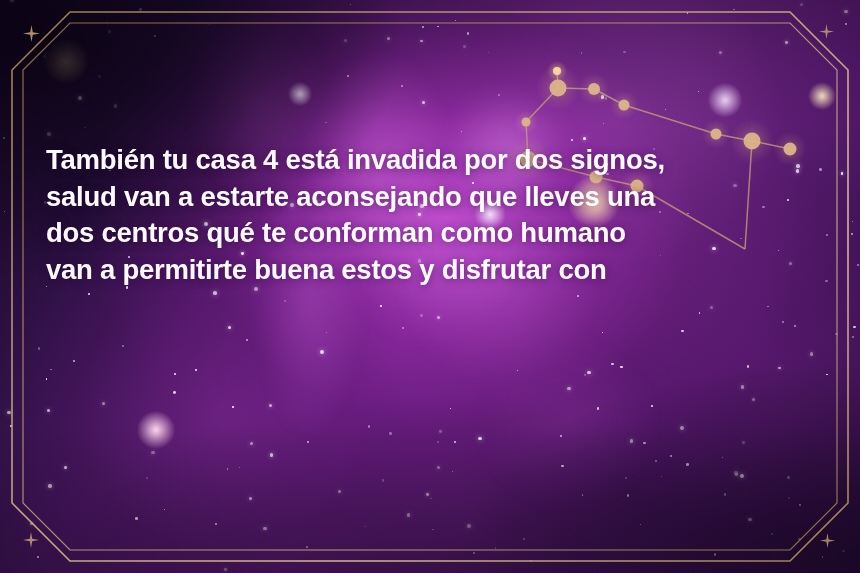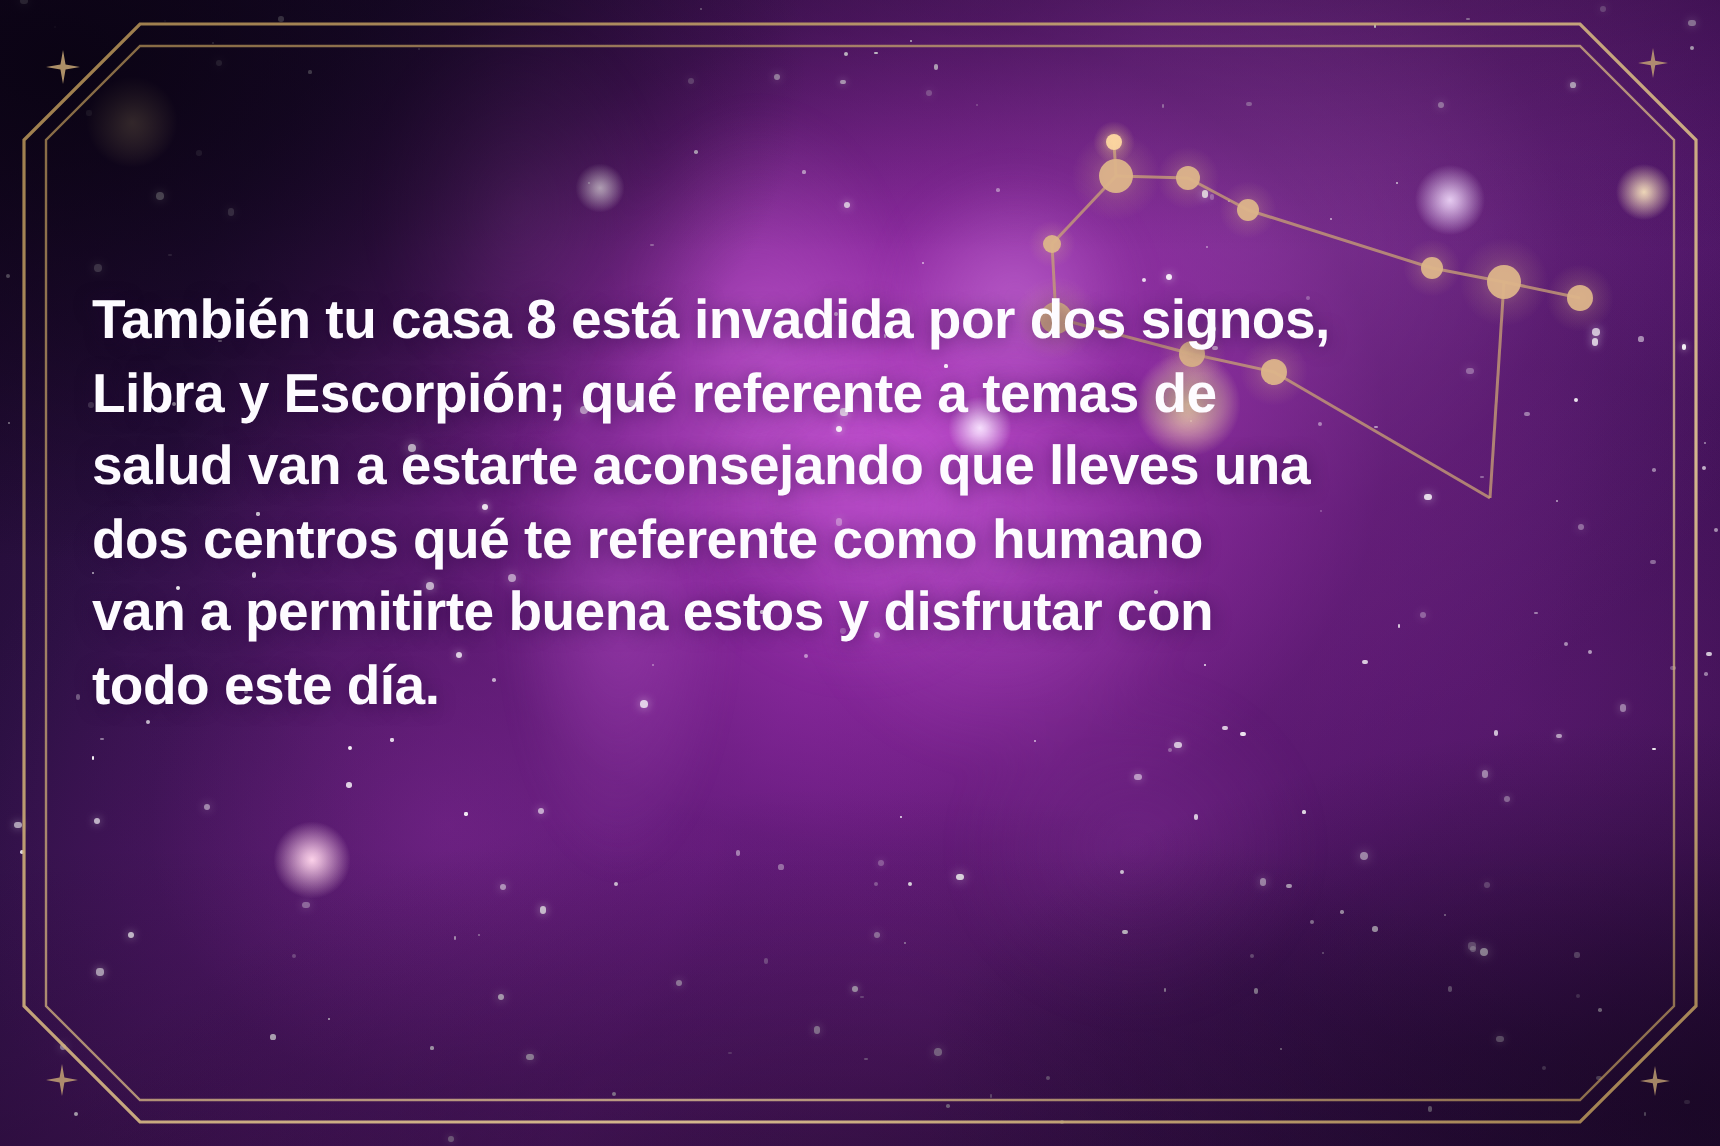--- a/index.html
+++ b/index.html
@@ -391,22 +391,20 @@
       <div class="sparkle" style="left: 23px; top: 532px; width: 16px; height: 16px; opacity: 0.82;"><svg width="16" height="16" viewBox="0 0 20 20">
           <path d="M10 0 L11.5 8.5 L20 10 L11.5 11.5 L10 20 L8.5 11.5 L0 10 L8.5 8.5 Z" fill="#c9a876"></path>
         </svg></div>
       <div class="sparkle" style="left: 819.5px; top: 532.5px; width: 15px; height: 15px; opacity: 0.78;"><svg width="15" height="15" viewBox="0 0 20 20">
           <path d="M10 0 L11.5 8.5 L20 10 L11.5 11.5 L10 20 L8.5 11.5 L0 10 L8.5 8.5 Z" fill="#c9a876"></path>
         </svg></div>
     </div>
 
   <div id="content">
     <div id="paragraph">
-        <span class="pline">También tu casa 8 está invadida por dos signos,</span>
-        <span class="pline">Libra y Escorpión; qué referente a temas de</span>
+        <span class="pline">También tu casa 4 está invadida por dos signos,</span>
         <span class="pline">salud van a estarte aconsejando que lleves una</span>
-        <span class="pline">dos centros qué te referente como humano</span>
+        <span class="pline">dos centros qué te conforman como humano</span>
         <span class="pline">van a permitirte buena estos y disfrutar con</span>
-        <span class="pline">todo este día.</span>
       </div>
   </div>
 
 </div>
 
 </body></html>

